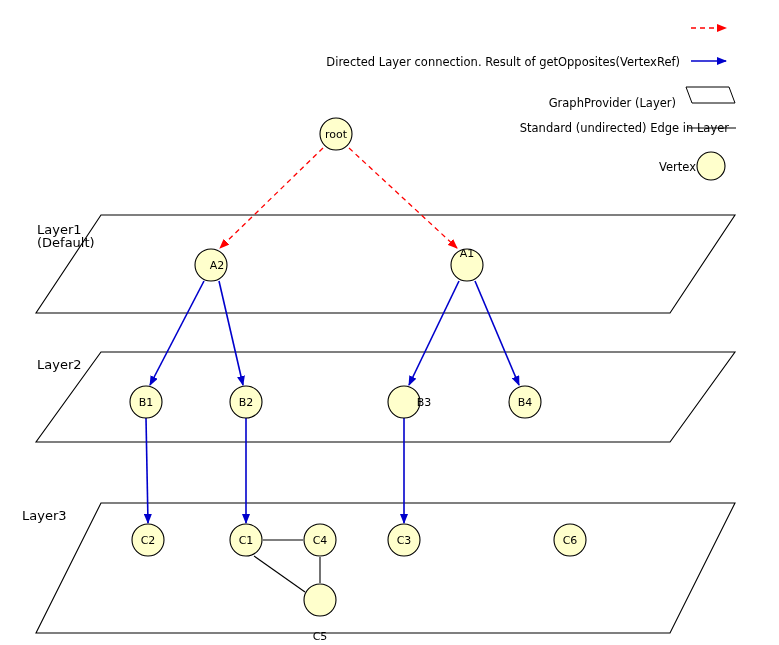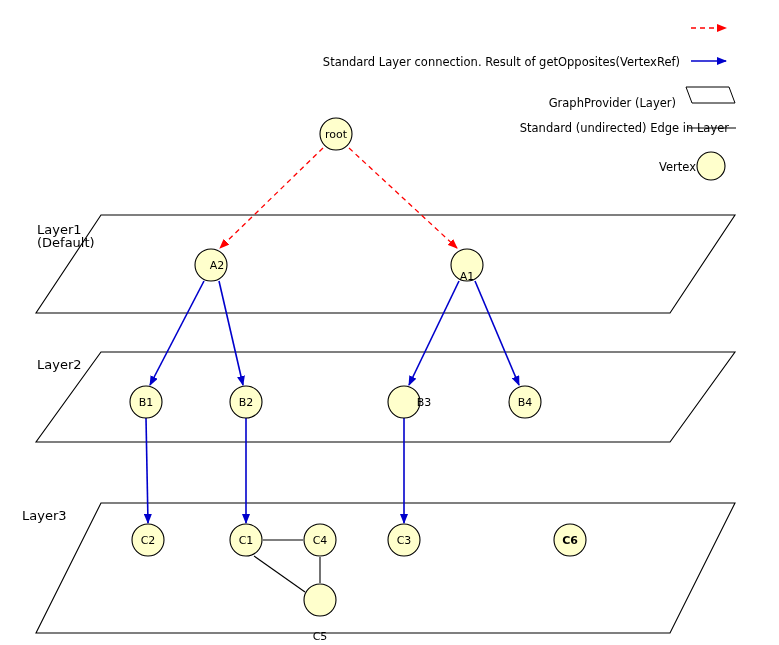--- a/index.html
+++ b/index.html
@@ -133,43 +133,43 @@
     <circle cx="404" cy="402" r="16" fill="#ffffcc" stroke="#000000" stroke-width="1.1"></circle>
     <circle cx="525" cy="402" r="16" fill="#ffffcc" stroke="#000000" stroke-width="1.1"></circle>
     <circle cx="148" cy="540" r="16" fill="#ffffcc" stroke="#000000" stroke-width="1.1"></circle>
     <circle cx="246" cy="540" r="16" fill="#ffffcc" stroke="#000000" stroke-width="1.1"></circle>
     <circle cx="320" cy="540" r="16" fill="#ffffcc" stroke="#000000" stroke-width="1.1"></circle>
     <circle cx="404" cy="540" r="16" fill="#ffffcc" stroke="#000000" stroke-width="1.1"></circle>
     <circle cx="570" cy="540" r="16" fill="#ffffcc" stroke="#000000" stroke-width="1.1"></circle>
     <circle cx="320" cy="600" r="16" fill="#ffffcc" stroke="#000000" stroke-width="1.1"></circle>
   </svg>
 
-  <div class="legend-label" style="right:99px; top:55px;">Standard Layer connection. Result of getOpposites(VertexRef)</div>
+  <div class="legend-label" style="right:99px; top:55px;">Directed Layer connection. Result of getOpposites(VertexRef)</div>
   <div class="legend-label" style="right:103px; top:88px;margin-top:8px;">GraphProvider (Layer)</div>
   <div class="legend-label" style="right:50px; top:121px;">Standard (undirected) Edge in Layer</div>
   <div class="legend-label" style="right:83px; top:160px;">Vertex</div>
 
   <div class="layer-label" style="left:37px; top:223px;">
     <div>Layer1</div>
     <div>(Default)</div>
   </div>
   <div class="layer-label" style="left:37px; top:358px;">
     <div>Layer2</div>
   </div>
   <div class="layer-label" style="left:22px; top:509px;">
     <div>Layer3</div>
   </div>
 
   <div class="vertex-label" style="left:316px; top:128px; width:40px;">root</div>
   <div class="vertex-label" style="left:197px; top:259px; width:40px;">A2</div>
-  <div class="vertex-label" style="left:447px; top:270px; width:40px;">A1</div>
+  <div class="vertex-label" style="left:447px; top:247px; width:40px;">A1</div>
   <div class="vertex-label" style="left:126px; top:396px; width:40px;">B1</div>
   <div class="vertex-label" style="left:226px; top:396px; width:40px;">B2</div>
   <div class="vertex-label" style="left:404px; top:396px; width:40px;">B3</div>
   <div class="vertex-label" style="left:505px; top:396px; width:40px;">B4</div>
   <div class="vertex-label" style="left:128px; top:534px; width:40px;">C2</div>
   <div class="vertex-label" style="left:226px; top:534px; width:40px;">C1</div>
   <div class="vertex-label" style="left:300px; top:534px; width:40px;">C4</div>
   <div class="vertex-label" style="left:384px; top:534px; width:40px;">C3</div>
-  <div class="vertex-label" style="left:550px; top:534px; width:40px;font-weight:bold;">C6</div>
+  <div class="vertex-label" style="left:550px; top:534px; width:40px;">C6</div>
   <div class="vertex-label" style="left:300px; top:618px; width:40px;margin-top:12px;">C5</div>
 
 </div>
 
 </body></html>

